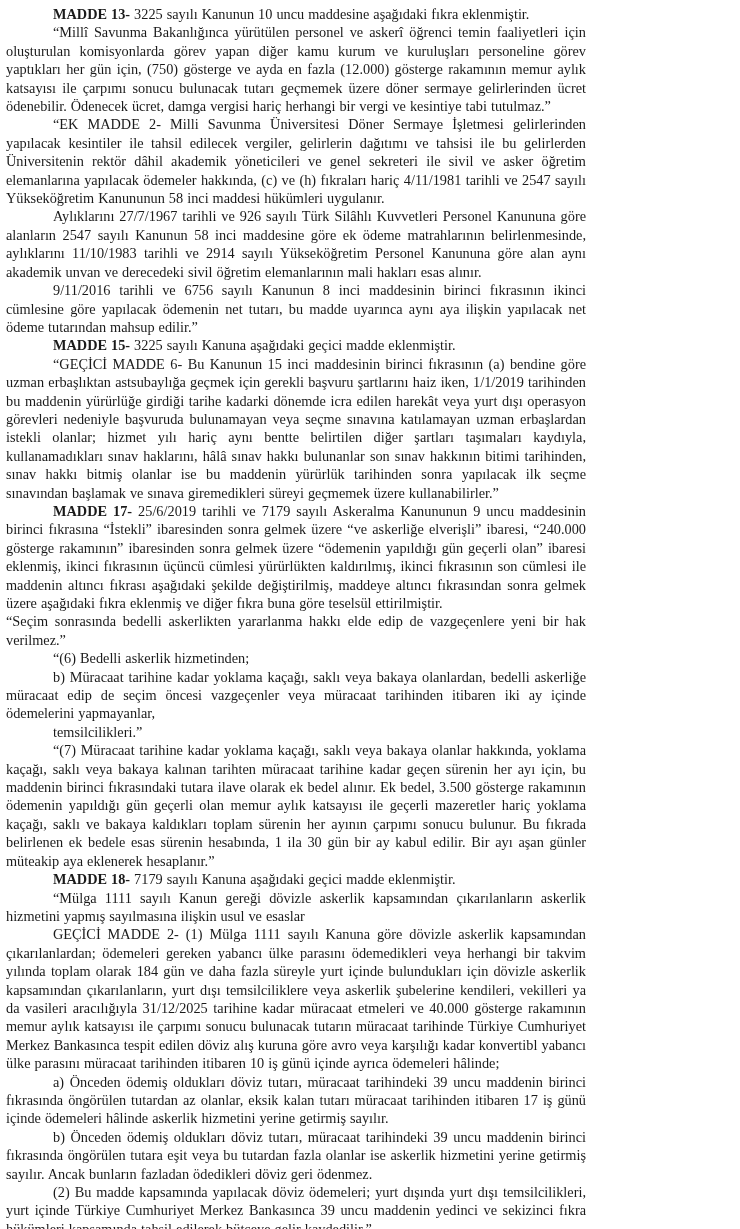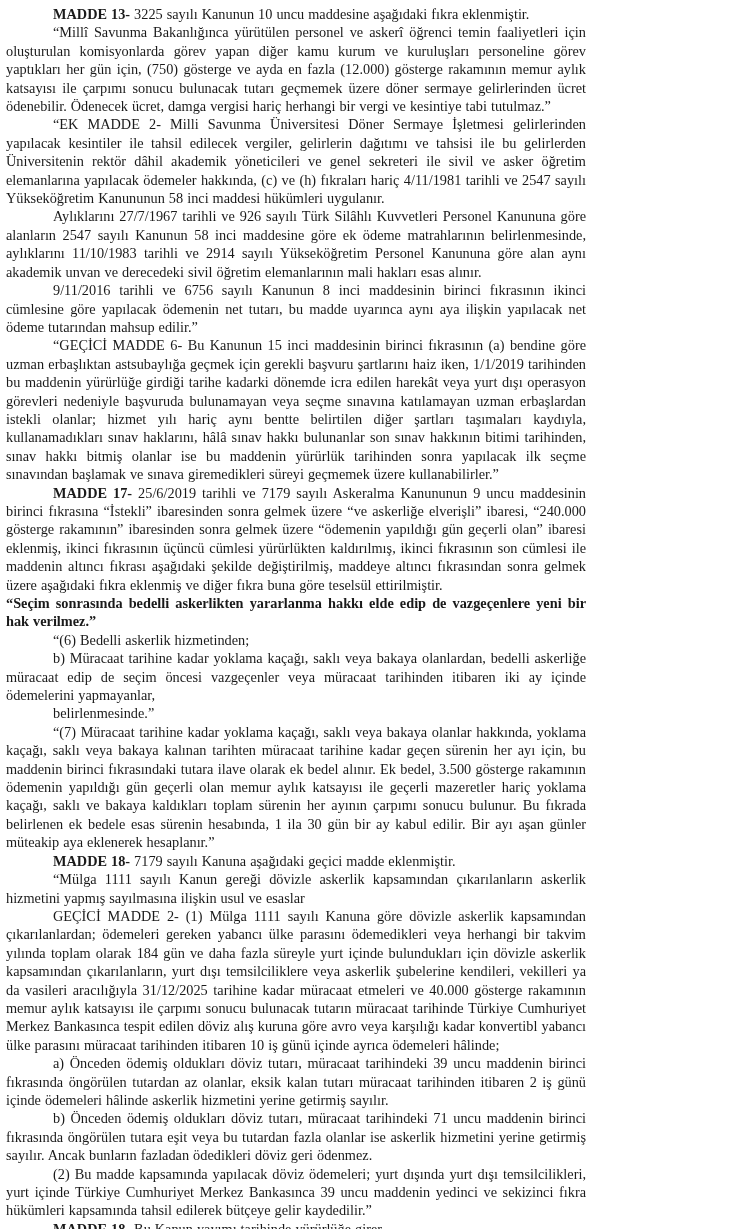--- a/index.html
+++ b/index.html
@@ -18,43 +18,44 @@
     background: #ffffff;
   }
   p.para {
     font-size: 14.3px;
     line-height: 18.4px;
     text-align: justify;
     text-indent: 47px;
     word-spacing: 0.03em;
   }
   p.para b { font-weight: bold; }
-  p.noindent { text-indent: 0; font-weight: bold; }
+  p.noindent { text-indent: 0; }
   p.center { text-align: center; text-indent: 0; }
 </style>
 </head>
 <body>
 
 <div class="page">
   <div id="doc-body">
       <p class="para indent"><b>MADDE 13-</b> <span>3225 sayılı Kanunun 10 uncu maddesine aşağıdaki fıkra eklenmiştir.</span></p>
       <p class="para indent"><span>“Millî Savunma Bakanlığınca yürütülen personel ve askerî öğrenci temin faaliyetleri için oluşturulan komisyonlarda görev yapan diğer kamu kurum ve kuruluşları personeline görev yaptıkları her gün için, (750) gösterge ve ayda en fazla (12.000) gösterge rakamının memur aylık katsayısı ile çarpımı sonucu bulunacak tutarı geçmemek üzere döner sermaye gelirlerinden ücret ödenebilir. Ödenecek ücret, damga vergisi hariç herhangi bir vergi ve kesintiye tabi tutulmaz.”</span></p>
       <p class="para indent"><span>“EK MADDE 2- Milli Savunma Üniversitesi Döner Sermaye İşletmesi gelirlerinden yapılacak kesintiler ile tahsil edilecek vergiler, gelirlerin dağıtımı ve tahsisi ile bu gelirlerden Üniversitenin rektör dâhil akademik yöneticileri ve genel sekreteri ile sivil ve asker öğretim elemanlarına yapılacak ödemeler hakkında, (c) ve (h) fıkraları hariç 4/11/1981 tarihli ve 2547 sayılı Yükseköğretim Kanununun 58 inci maddesi hükümleri uygulanır.</span></p>
       <p class="para indent"><span>Aylıklarını 27/7/1967 tarihli ve 926 sayılı Türk Silâhlı Kuvvetleri Personel Kanununa göre alanların 2547 sayılı Kanunun 58 inci maddesine göre ek ödeme matrahlarının belirlenmesinde, aylıklarını 11/10/1983 tarihli ve 2914 sayılı Yükseköğretim Personel Kanununa göre alan aynı akademik unvan ve derecedeki sivil öğretim elemanlarının mali hakları esas alınır.</span></p>
       <p class="para indent"><span>9/11/2016 tarihli ve 6756 sayılı Kanunun 8 inci maddesinin birinci fıkrasının ikinci cümlesine göre yapılacak ödemenin net tutarı, bu madde uyarınca aynı aya ilişkin yapılacak net ödeme tutarından mahsup edilir.”</span></p>
+      <p class="para indent"><b>MADDE 15-</b> <span>3225 sayılı Kanuna aşağıdaki geçici madde eklenmiştir.</span></p>
       <p class="para indent"><span>“GEÇİCİ MADDE 6- Bu Kanunun 15 inci maddesinin birinci fıkrasının (a) bendine göre uzman erbaşlıktan astsubaylığa geçmek için gerekli başvuru şartlarını haiz iken, 1/1/2019 tarihinden bu maddenin yürürlüğe girdiği tarihe kadarki dönemde icra edilen harekât veya yurt dışı operasyon görevleri nedeniyle başvuruda bulunamayan veya seçme sınavına katılamayan uzman erbaşlardan istekli olanlar; hizmet yılı hariç aynı bentte belirtilen diğer şartları taşımaları kaydıyla, kullanamadıkları sınav haklarını, hâlâ sınav hakkı bulunanlar son sınav hakkının bitimi tarihinden, sınav hakkı bitmiş olanlar ise bu maddenin yürürlük tarihinden sonra yapılacak ilk seçme sınavından başlamak ve sınava giremedikleri süreyi geçmemek üzere kullanabilirler.”</span></p>
       <p class="para indent"><b>MADDE 17-</b> <span>25/6/2019 tarihli ve 7179 sayılı Askeralma Kanununun 9 uncu maddesinin birinci fıkrasına “İstekli” ibaresinden sonra gelmek üzere “ve askerliğe elverişli” ibaresi, “240.000 gösterge rakamının” ibaresinden sonra gelmek üzere “ödemenin yapıldığı gün geçerli olan” ibaresi eklenmiş, ikinci fıkrasının üçüncü cümlesi yürürlükten kaldırılmış, ikinci fıkrasının son cümlesi ile maddenin altıncı fıkrası aşağıdaki şekilde değiştirilmiş, maddeye altıncı fıkrasından sonra gelmek üzere aşağıdaki fıkra eklenmiş ve diğer fıkra buna göre teselsül ettirilmiştir.</span></p>
       <p class="para noindent"><span>“Seçim sonrasında bedelli askerlikten yararlanma hakkı elde edip de vazgeçenlere yeni bir hak verilmez.”</span></p>
       <p class="para indent"><span>“(6) Bedelli askerlik hizmetinden;</span></p>
       <p class="para indent"><span>b) Müracaat tarihine kadar yoklama kaçağı, saklı veya bakaya olanlardan, bedelli askerliğe müracaat edip de seçim öncesi vazgeçenler veya müracaat tarihinden itibaren iki ay içinde ödemelerini yapmayanlar,</span></p>
-      <p class="para indent"><span>belirlenmesinde.”</span></p>
+      <p class="para indent"><span>temsilcilikleri.”</span></p>
       <p class="para indent"><span>“(7) Müracaat tarihine kadar yoklama kaçağı, saklı veya bakaya olanlar hakkında, yoklama kaçağı, saklı veya bakaya kalınan tarihten müracaat tarihine kadar geçen sürenin her ayı için, bu maddenin birinci fıkrasındaki tutara ilave olarak ek bedel alınır. Ek bedel, 3.500 gösterge rakamının ödemenin yapıldığı gün geçerli olan memur aylık katsayısı ile geçerli mazeretler hariç yoklama kaçağı, saklı ve bakaya kaldıkları toplam sürenin her ayının çarpımı sonucu bulunur. Bu fıkrada belirlenen ek bedele esas sürenin hesabında, 1 ila 30 gün bir ay kabul edilir. Bir ayı aşan günler müteakip aya eklenerek hesaplanır.”</span></p>
       <p class="para indent"><b>MADDE 18-</b> <span>7179 sayılı Kanuna aşağıdaki geçici madde eklenmiştir.</span></p>
       <p class="para indent"><span>“Mülga 1111 sayılı Kanun gereği dövizle askerlik kapsamından çıkarılanların askerlik hizmetini yapmış sayılmasına ilişkin usul ve esaslar</span></p>
       <p class="para indent"><span>GEÇİCİ MADDE 2- (1) Mülga 1111 sayılı Kanuna göre dövizle askerlik kapsamından çıkarılanlardan; ödemeleri gereken yabancı ülke parasını ödemedikleri veya herhangi bir takvim yılında toplam olarak 184 gün ve daha fazla süreyle yurt içinde bulundukları için dövizle askerlik kapsamından çıkarılanların, yurt dışı temsilciliklere veya askerlik şubelerine kendileri, vekilleri ya da vasileri aracılığıyla 31/12/2025 tarihine kadar müracaat etmeleri ve 40.000 gösterge rakamının memur aylık katsayısı ile çarpımı sonucu bulunacak tutarın müracaat tarihinde Türkiye Cumhuriyet Merkez Bankasınca tespit edilen döviz alış kuruna göre avro veya karşılığı kadar konvertibl yabancı ülke parasını müracaat tarihinden itibaren 10 iş günü içinde ayrıca ödemeleri hâlinde;</span></p>
-      <p class="para indent"><span>a) Önceden ödemiş oldukları döviz tutarı, müracaat tarihindeki 39 uncu maddenin birinci fıkrasında öngörülen tutardan az olanlar, eksik kalan tutarı müracaat tarihinden itibaren 2 iş günü içinde ödemeleri hâlinde askerlik hizmetini yerine getirmiş sayılır.</span></p>
-      <p class="para indent"><span>b) Önceden ödemiş oldukları döviz tutarı, müracaat tarihindeki 71 uncu maddenin birinci fıkrasında öngörülen tutara eşit veya bu tutardan fazla olanlar ise askerlik hizmetini yerine getirmiş sayılır. Ancak bunların fazladan ödedikleri döviz geri ödenmez.</span></p>
+      <p class="para indent"><span>a) Önceden ödemiş oldukları döviz tutarı, müracaat tarihindeki 39 uncu maddenin birinci fıkrasında öngörülen tutardan az olanlar, eksik kalan tutarı müracaat tarihinden itibaren 17 iş günü içinde ödemeleri hâlinde askerlik hizmetini yerine getirmiş sayılır.</span></p>
+      <p class="para indent"><span>b) Önceden ödemiş oldukları döviz tutarı, müracaat tarihindeki 39 uncu maddenin birinci fıkrasında öngörülen tutara eşit veya bu tutardan fazla olanlar ise askerlik hizmetini yerine getirmiş sayılır. Ancak bunların fazladan ödedikleri döviz geri ödenmez.</span></p>
       <p class="para indent"><span>(2) Bu madde kapsamında yapılacak döviz ödemeleri; yurt dışında yurt dışı temsilcilikleri, yurt içinde Türkiye Cumhuriyet Merkez Bankasınca 39 uncu maddenin yedinci ve sekizinci fıkra hükümleri kapsamında tahsil edilerek bütçeye gelir kaydedilir.”</span></p>
       <p class="para indent"><b>MADDE 18-</b> <span>Bu Kanun yayımı tarihinde yürürlüğe girer.</span></p>
       <p class="para indent"><b>MADDE 40-</b> <span>Bu Kanun hükümlerini Cumhurbaşkanı yürütür.</span></p>
       <p class="para center"><span>06/7/2022</span></p>
     </div>
 </div>
 
 </body></html>

